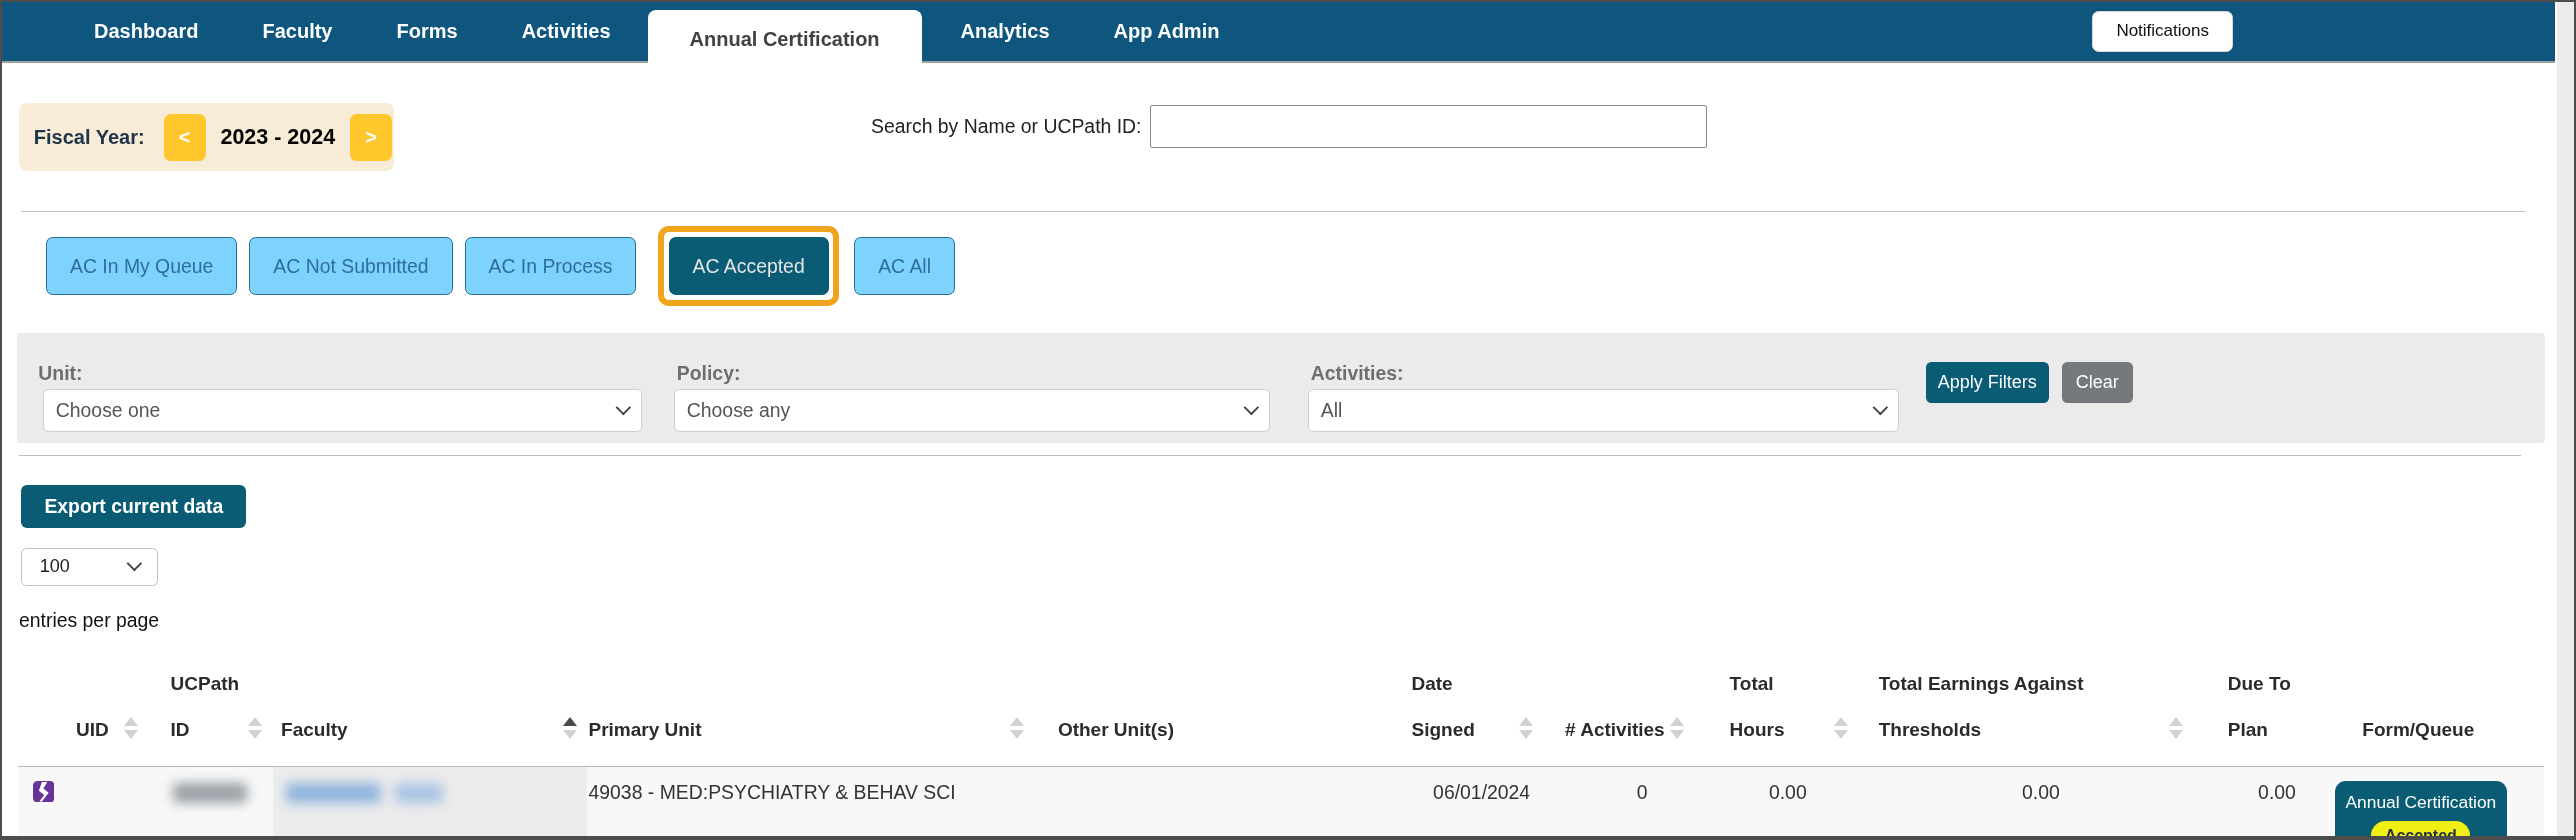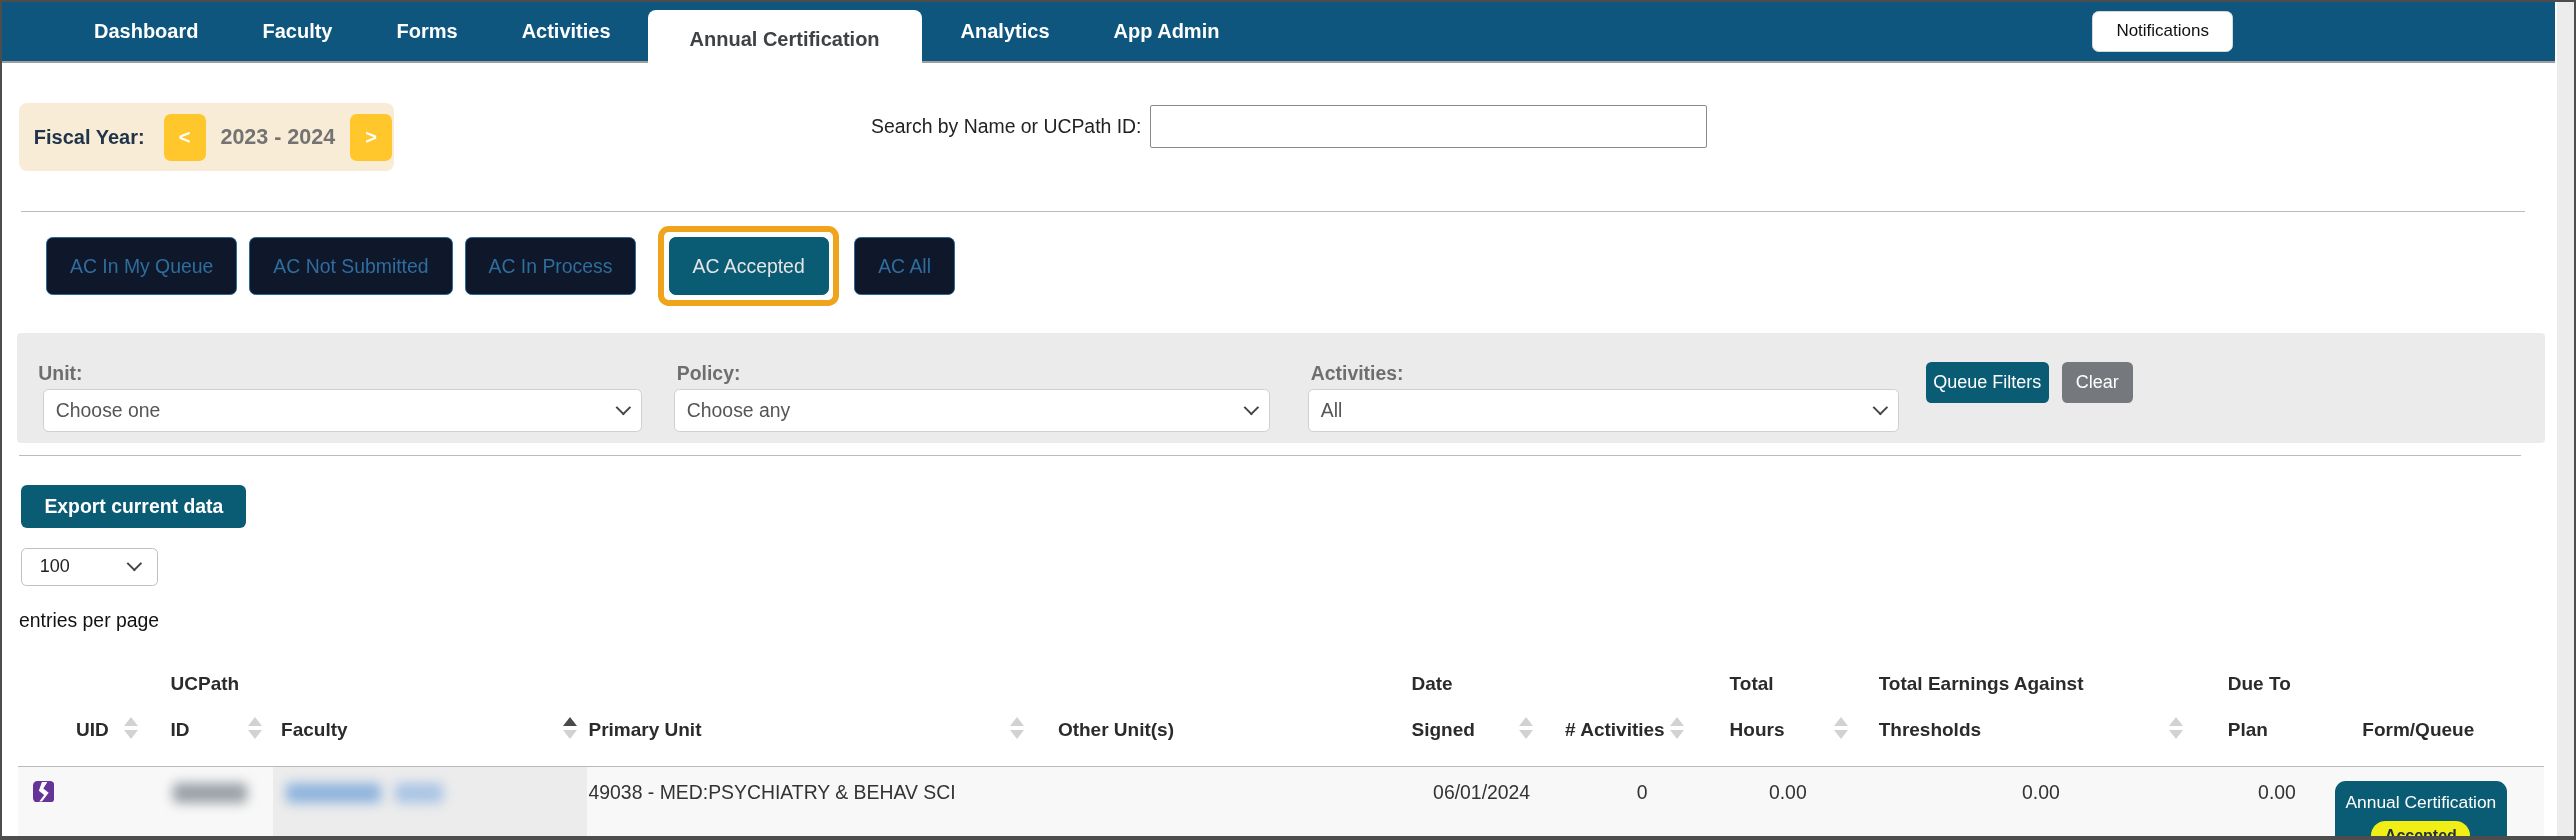--- a/index.html
+++ b/index.html
@@ -43,33 +43,33 @@
     position:absolute; left:17px; top:40px; width:375px; height:68px;
     background:#F8ECD7; border-radius:8px; display:flex; align-items:center;
   }
   .fiscal-label { font-size:20px; font-weight:bold; color:#20354a; margin-left:14.8px; }
   .fy-btn {
     width:42px; height:47px; background:#FFC72C; border:none; border-radius:6.7px;
     color:#ffffff; font-size:20px; font-weight:bold; cursor:pointer; line-height:1;
   }
   .fy-prev { margin-left:19px; }
   .fy-next { margin-left:14.8px; }
-  .fy-value { font-size:21.5px; font-weight:bold; color:#737373; margin-left:14.8px; white-space:nowrap; }
+  .fy-value { font-size:21.5px; font-weight:bold; color:#000000; margin-left:14.8px; white-space:nowrap; }
   .search-wrap { position:absolute; left:869px; top:42px; display:flex; align-items:center; }
   .search-label { font-size:19.4px; color:#222; margin-right:8px; white-space:nowrap; }
   .search-input {
     width:557px; height:43px; border:0.7px solid #8a8a8a; border-radius:2px;
     font-size:19px; padding:0 10.7px; background:#fff;
   }
   .divider { border:none; border-top:1.3px solid #bcbcbc; margin:0 30px 0 19px; }
 
   
   .queue-tabs { display:flex; align-items:center; margin:19px 0 0 44px; height:70px; }
   .q-tab {
-    height:58px; padding:0 23px; background:#0f172a; border:1.3px solid #2b6a94;
+    height:58px; padding:0 23px; background:#7dd3fc; border:1.3px solid #2b6a94;
     border-radius:6.7px; color:#2e6d9e; font-size:19.4px; cursor:pointer;
     margin-right:12px; white-space:nowrap; font-family:"Liberation Sans",sans-serif;
   }
   .q-tab-highlight {
     border:6px solid #F0A41B; border-radius:10.7px; padding:4.7px; margin:0 14.8px 0 9.4px; display:inline-block;
   }
   .q-tab.active {
     background:#0A5C74; border-color:#0A5C74; color:#e5e5e5; margin-right:0;
   }
 
@@ -213,21 +213,21 @@
     <span class="f-label" style="left:660px;">Policy:</span>
     <div class="f-select" style="left:657px; width:596px;">
       <span>Choose any</span>
       <span class="chev"></span>
     </div>
     <span class="f-label" style="left:1294px;">Activities:</span>
     <div class="f-select" style="left:1291px; width:591px;">
       <span>All</span>
       <span class="chev"></span>
     </div>
-    <button class="f-btn f-apply">Queue Filters</button>
+    <button class="f-btn f-apply">Apply Filters</button>
     <button class="f-btn f-clear">Clear</button>
   </div>
 
   <hr class="divider2">
 
   <button class="export-btn">Export current data</button>
 
   <div class="pagesize-select">
     <span>100</span>
     <span class="chev"></span>

